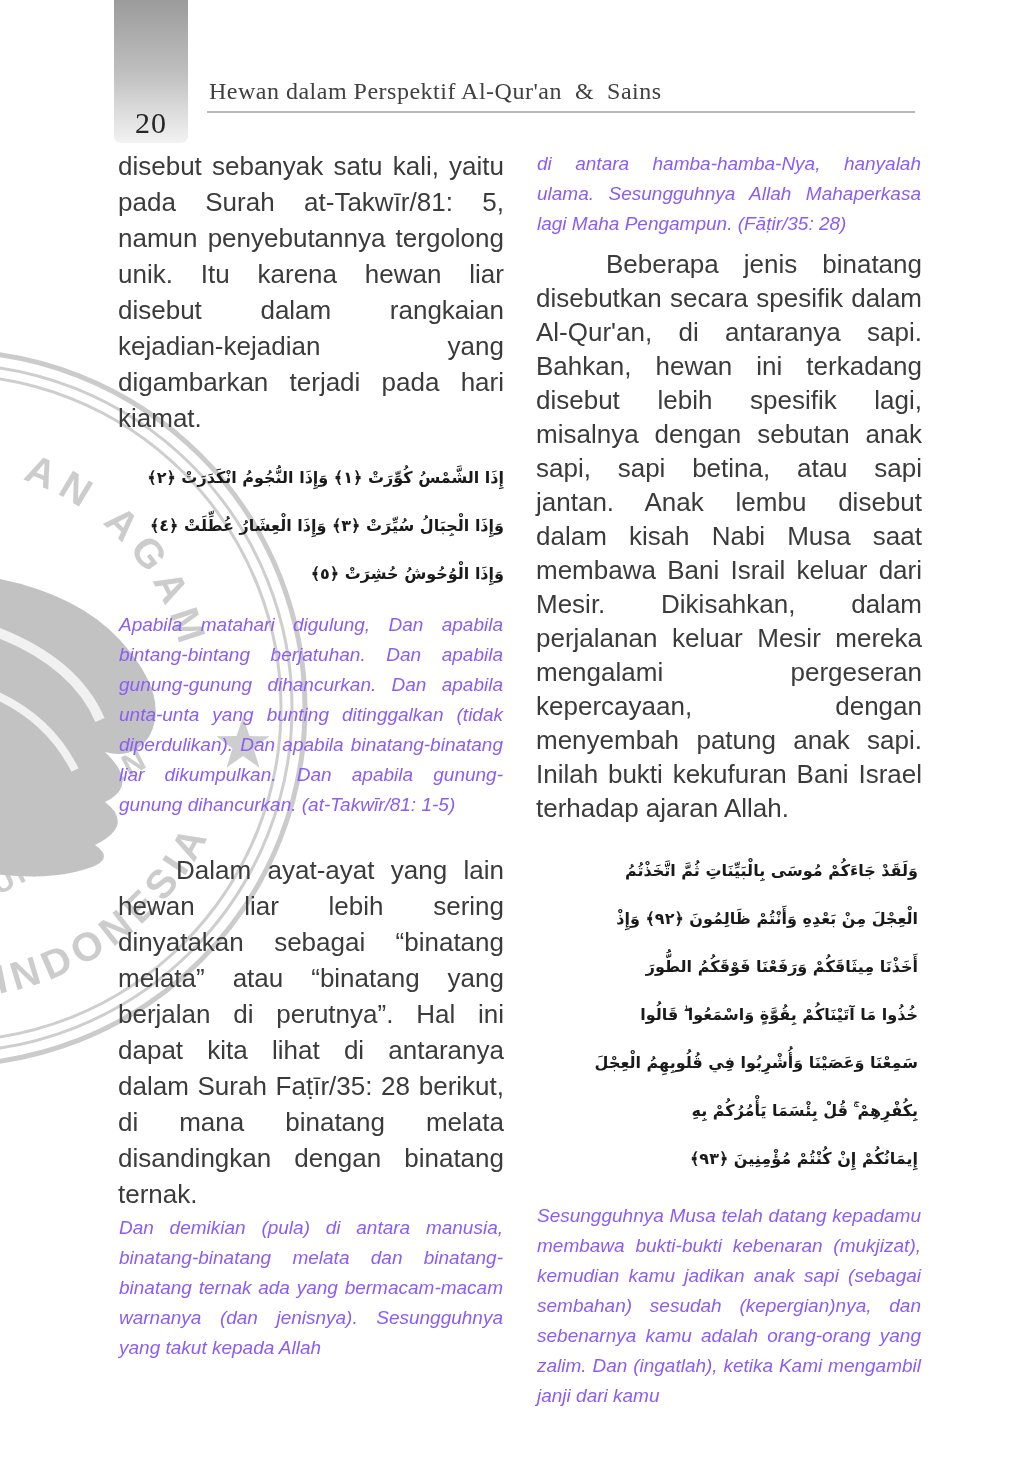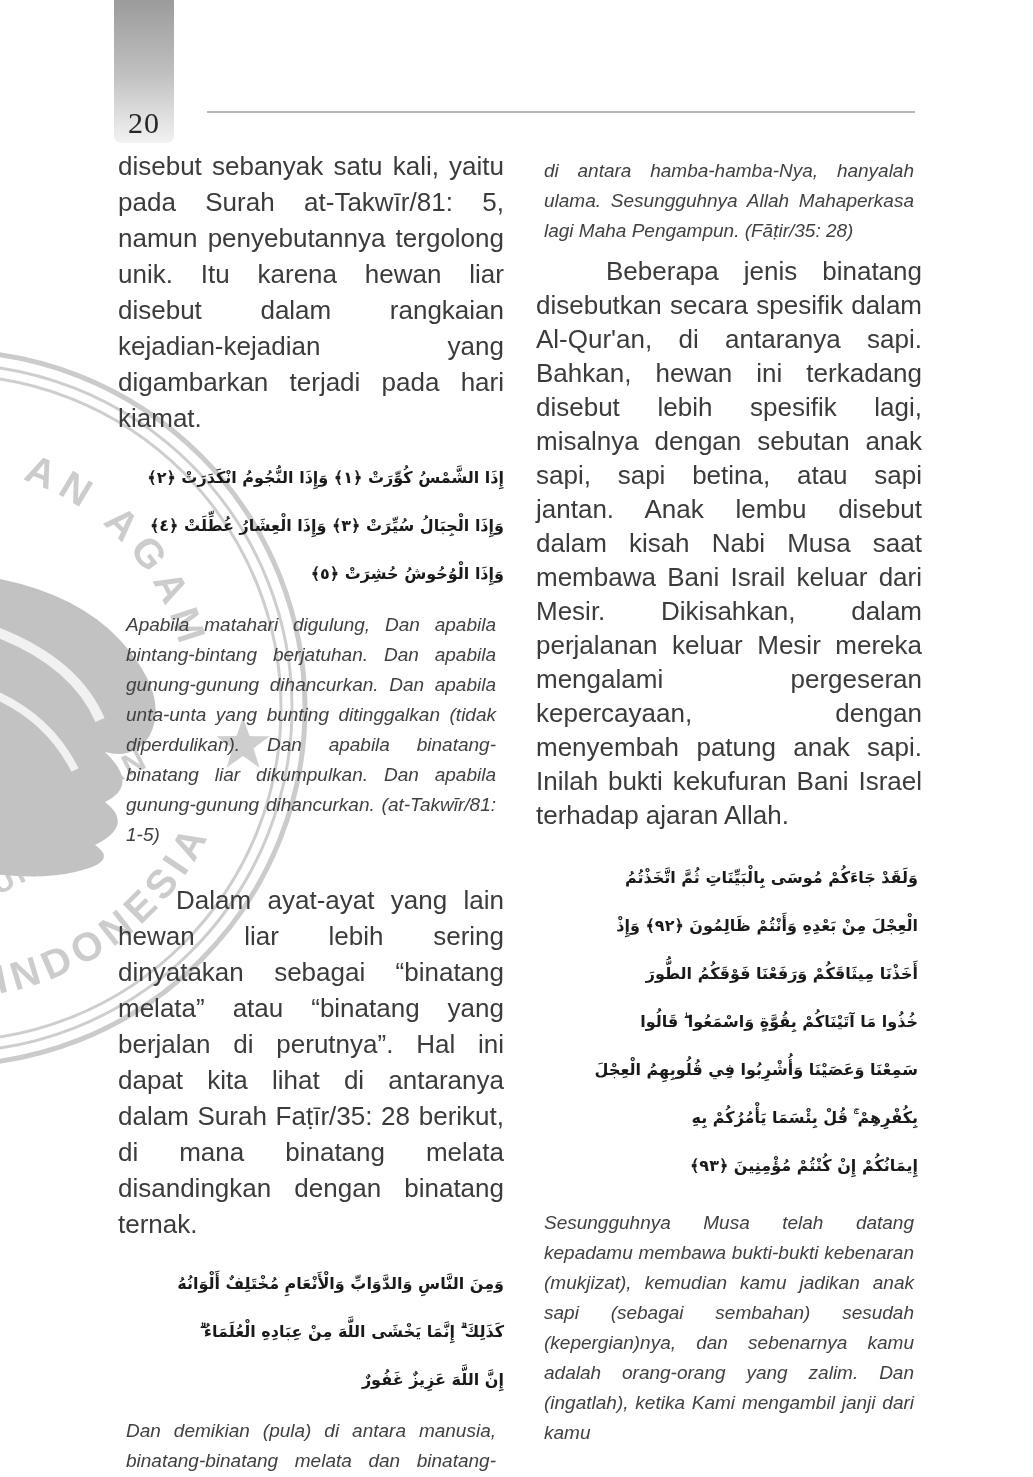--- a/index.html
+++ b/index.html
@@ -1,38 +1,38 @@
 <!DOCTYPE html>
 <html><head>
 <meta charset="utf-8">
 <style>
   html,body{margin:0;padding:0;background:#ffffff;}
   .page{position:relative;width:1033px;height:1477px;background:#ffffff;overflow:hidden;
         font-family:"Liberation Sans",sans-serif;color:#3b3b3b;}
   
   .wm{position:absolute;left:0;top:0;width:1033px;height:1477px;z-index:0;pointer-events:none;}
   
-  .pagebar{position:absolute;left:114px;top:0;width:60px;height:143px;z-index:1;
+  .pagebar{position:absolute;left:114px;top:0;width:74px;height:143px;z-index:1;
            background:linear-gradient(180deg,#9b9b9b 0%,#c0c0c0 52%,#dedede 80%,#f2f2f2 100%);
            border-radius:0 0 7px 7px;display:flex;align-items:flex-end;justify-content:center;}
   .pagenum{font-family:"Liberation Serif",serif;font-size:30px;color:#262626;padding-bottom:3px;letter-spacing:1px;}
   .htitle{position:absolute;left:209px;top:78px;z-index:1;font-family:"Liberation Serif",serif;
           font-size:24px;color:#404040;white-space:pre;letter-spacing:.5px;}
   .hrule{position:absolute;left:207px;top:111px;width:708px;height:2px;background:#b9b9b9;z-index:1;}
   
   .cols{position:absolute;left:118px;top:148px;width:804px;display:flex;gap:32px;z-index:1;}
   .col{width:386px;}
   .body{font-size:26px;line-height:36px;text-align:justify;color:#3b3b3b;margin:0;}
   .col-r .body{line-height:34px;}
   .indent{text-indent:58px;}
   .col-r .indent{text-indent:70px;}
   .arabic{direction:rtl;text-align:right;font-family:"DejaVu Sans",sans-serif;font-weight:bold;
           font-size:16px;line-height:48px;color:#1a1a1a;white-space:pre-line;margin:18px 0 12px;}
   .col-r .arabic{margin:22px 4px 18px;}
-  .trans{font-style:italic;font-size:19px;line-height:30px;text-align:justify;color:#404040;margin:8px;}
+  .trans{font-style:italic;font-size:19px;line-height:30px;text-align:justify;color:#8b5cf6;margin:1px;}
   .gap16{margin-top:8px;} .gap20{margin-top:32px;}
 </style>
 </head>
 <body>
 
 <div class="page">
 
   <svg class="wm" viewBox="0 0 1033 1477">
     <g opacity="0.85">
       <circle cx="-52" cy="708" r="357" fill="none" stroke="#c2c2c2" stroke-width="5"></circle>
@@ -51,34 +51,32 @@
       <path d="M -80 570 Q 60 575 120 640 Q 170 695 150 735 Q 135 760 105 752 Q 140 785 105 802 Q 135 825 95 845 Q 120 862 75 872 Q 20 885 -80 860 Z" fill="#b8b8b8"></path>
       <path d="M -40 620 Q 70 650 100 720" stroke="#efefef" stroke-width="10" fill="none"></path>
       <path d="M -50 680 Q 40 700 75 770" stroke="#efefef" stroke-width="8" fill="none"></path>
       <path d="M 243 717 L 249.5 736.1 L 269.6 736.3 L 253.5 748.4 L 259.5 767.7 L 243 756 L 226.5 767.7 L 232.5 748.4 L 216.4 736.3 L 236.5 736.1 Z" fill="#c6c6c6"></path>
     </g>
   </svg>
 
   <div class="pagebar">
     <span class="pagenum">20</span>
   </div>
+  <div class="htitle">Hewan dalam Perspektif Al-Qur'an  &amp;  Sains</div>
   <div class="hrule"></div>
 
   <div class="cols">
 
     <div class="col col-l">
       <p class="body">disebut sebanyak satu kali, yaitu pada Surah at-Takwīr/81: 5, namun penyebutannya tergolong unik. Itu karena hewan liar disebut dalam rangkaian kejadian-kejadian yang digambarkan terjadi pada hari kiamat.</p>
       <div class="arabic" dir="rtl">إِذَا الشَّمْسُ كُوِّرَتْ ﴿١﴾ وَإِذَا النُّجُومُ انْكَدَرَتْ ﴿٢﴾
 وَإِذَا الْجِبَالُ سُيِّرَتْ ﴿٣﴾ وَإِذَا الْعِشَارُ عُطِّلَتْ ﴿٤﴾
 وَإِذَا الْوُحُوشُ حُشِرَتْ ﴿٥﴾</div>
       <p class="trans">Apabila matahari digulung, Dan apabila bintang-bintang berjatuhan. Dan apabila gunung-gunung dihancurkan. Dan apabila unta-unta yang bunting ditinggalkan (tidak diperdulikan). Dan apabila binatang-binatang liar dikumpulkan. Dan apabila gunung-gunung dihancurkan. (at-Takwīr/81: 1-5)</p>
       <p class="body indent gap20">Dalam ayat-ayat yang lain hewan liar lebih sering dinyatakan sebagai “binatang melata” atau “binatang yang berjalan di perutnya”. Hal ini dapat kita lihat di antaranya dalam Surah Faṭīr/35: 28 berikut, di mana binatang melata disandingkan dengan binatang ternak.</p>
-      <div class="arabic" dir="rtl">وَمِنَ النَّاسِ وَالدَّوَابِّ وَالْأَنْعَامِ مُخْتَلِفٌ أَلْوَانُهُ
-كَذَلِكَ ۗ إِنَّمَا يَخْشَى اللَّهَ مِنْ عِبَادِهِ الْعُلَمَاءُ ۗ
-إِنَّ اللَّهَ عَزِيزٌ غَفُورٌ</div>
       <p class="trans">Dan demikian (pula) di antara manusia, binatang-binatang melata dan binatang-binatang ternak ada yang bermacam-macam warnanya (dan jenisnya). Sesungguhnya yang takut kepada Allah</p>
     </div>
 
     <div class="col col-r">
       <p class="trans">di antara hamba-hamba-Nya, hanyalah ulama. Sesungguhnya Allah Mahaperkasa lagi Maha Pengampun. (Fāṭir/35: 28)</p>
       <p class="body indent gap16">Beberapa jenis binatang disebutkan secara spesifik dalam Al-Qur'an, di antaranya sapi. Bahkan, hewan ini terkadang disebut lebih spesifik lagi, misalnya dengan sebutan anak sapi, sapi betina, atau sapi jantan. Anak lembu disebut dalam kisah Nabi Musa saat membawa Bani Israil keluar dari Mesir. Dikisahkan, dalam perjalanan keluar Mesir mereka mengalami pergeseran kepercayaan, dengan menyembah patung anak sapi. Inilah bukti kekufuran Bani Israel terhadap ajaran Allah.</p>
       <div class="arabic" dir="rtl">وَلَقَدْ جَاءَكُمْ مُوسَى بِالْبَيِّنَاتِ ثُمَّ اتَّخَذْتُمُ
 الْعِجْلَ مِنْ بَعْدِهِ وَأَنْتُمْ ظَالِمُونَ ﴿٩٢﴾ وَإِذْ
 أَخَذْنَا مِيثَاقَكُمْ وَرَفَعْنَا فَوْقَكُمُ الطُّورَ
 خُذُوا مَا آتَيْنَاكُمْ بِقُوَّةٍ وَاسْمَعُوا ۖ قَالُوا

